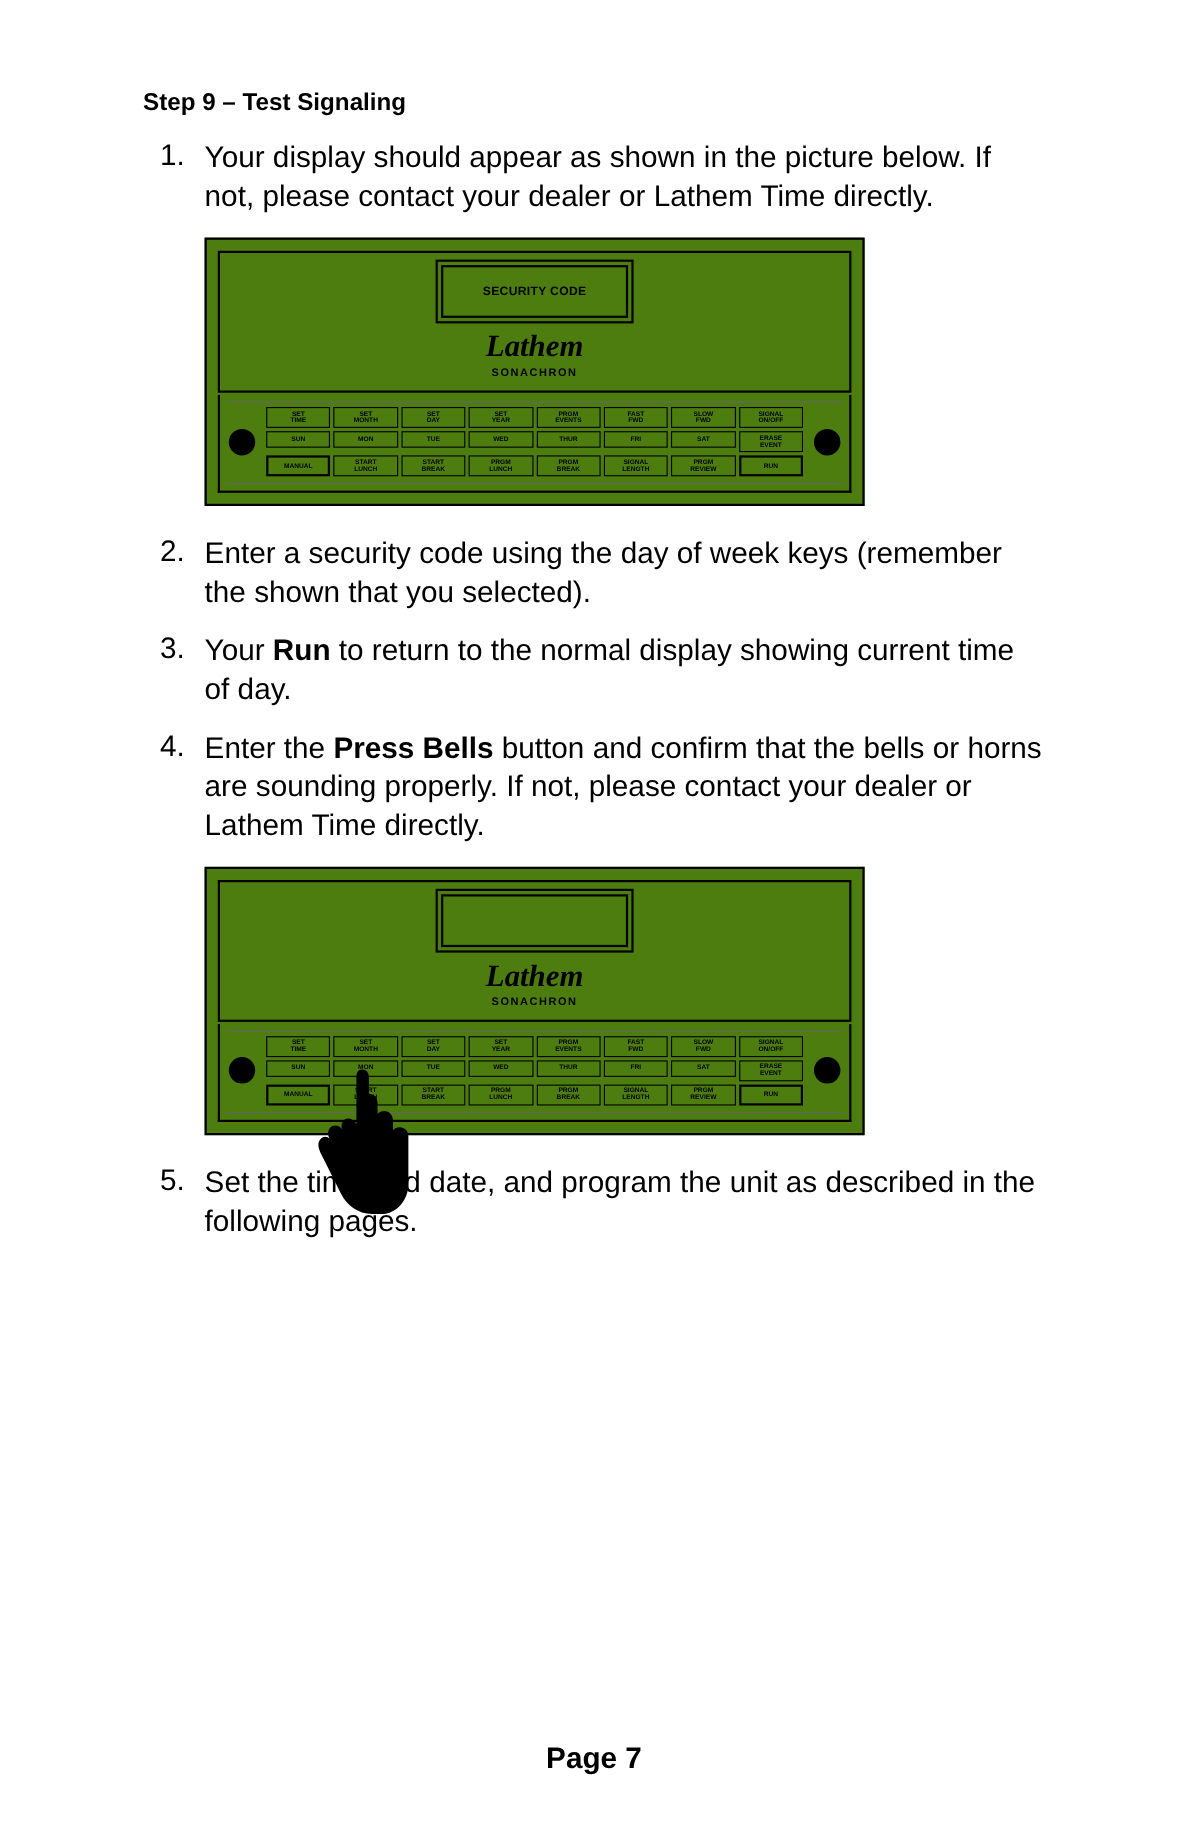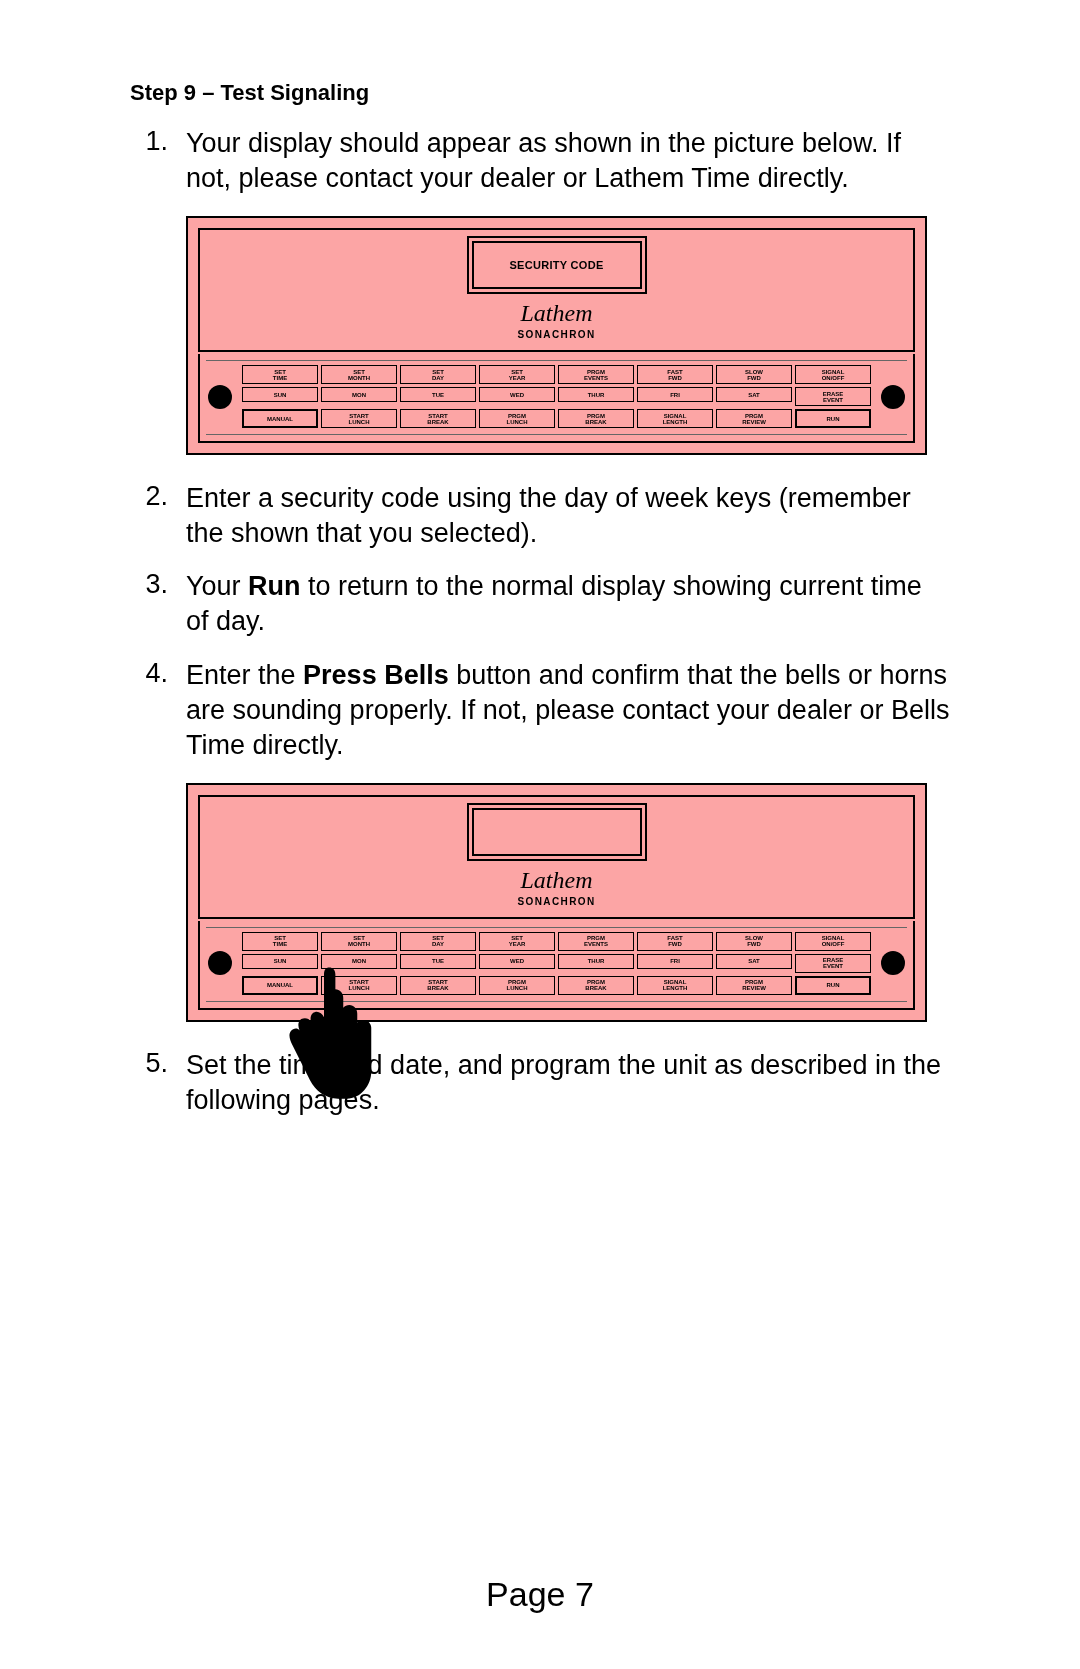--- a/index.html
+++ b/index.html
@@ -35,30 +35,31 @@
       flex: 1;
       font-size: 27px;
       line-height: 1.3;
     }
     .bold { font-weight: bold; }
     .page-footer {
       position: absolute;
       bottom: 55px;
       width: calc(100% - 260px);
       text-align: center;
-      font-size: 34px;
+      font-size: 27px;
+      font-weight: bold;
     }
     .device-wrap {
       margin: 20px 0 26px 56px;
       position: relative;
     }
     
     .device {
-      width: 741px;
-      background: #fca5a5;
+      width: 600px;
+      background: #4d7c0f;
       border: 2.5px solid #000;
       padding: 10px;
     }
     .top-sect {
       border: 2.5px solid #000;
       padding: 6px 0 10px 0;
       margin-bottom: 2px;
     }
     .lcd-outer {
       border: 2px solid #000;
@@ -79,22 +80,22 @@
       font-weight: bold;
       letter-spacing: 0.3px;
     }
     .logo-row {
       text-align: center;
       margin-top: 6px;
     }
     .logo-script {
       font-family: "Brush Script MT","Segoe Script",cursive;
       font-style: italic;
-      font-size: 24px;
-      font-weight: normal;
+      font-size: 28px;
+      font-weight: bold;
       color: #000;
       text-align: center;
     }
     .brand-sub {
       font-size: 10px;
       letter-spacing: 1.4px;
       font-weight: bold;
       margin-top: 2px;
     }
     .bottom-sect {
@@ -238,21 +239,21 @@
   <li>
     <div class="num">3.</div>
     <div class="body">
       <span>Your </span><span class="bold">Run</span><span> to return to the normal display showing current time of day.</span>
     </div>
   </li>
 
   <li>
     <div class="num">4.</div>
     <div class="body">
-      <span>Enter the </span><span class="bold">Press Bells</span><span> button and confirm that the bells or horns are sounding properly.    If not, please contact your dealer or Bells Time directly.</span>
+      <span>Enter the </span><span class="bold">Press Bells</span><span> button and confirm that the bells or horns are sounding properly.    If not, please contact your dealer or Lathem Time directly.</span>
     </div>
   </li>
 
 </ol>
 
 <div class="device-wrap">
   <div class="device">
     <div class="top-sect">
       <div class="lcd-outer">
         <div class="lcd-inner">

